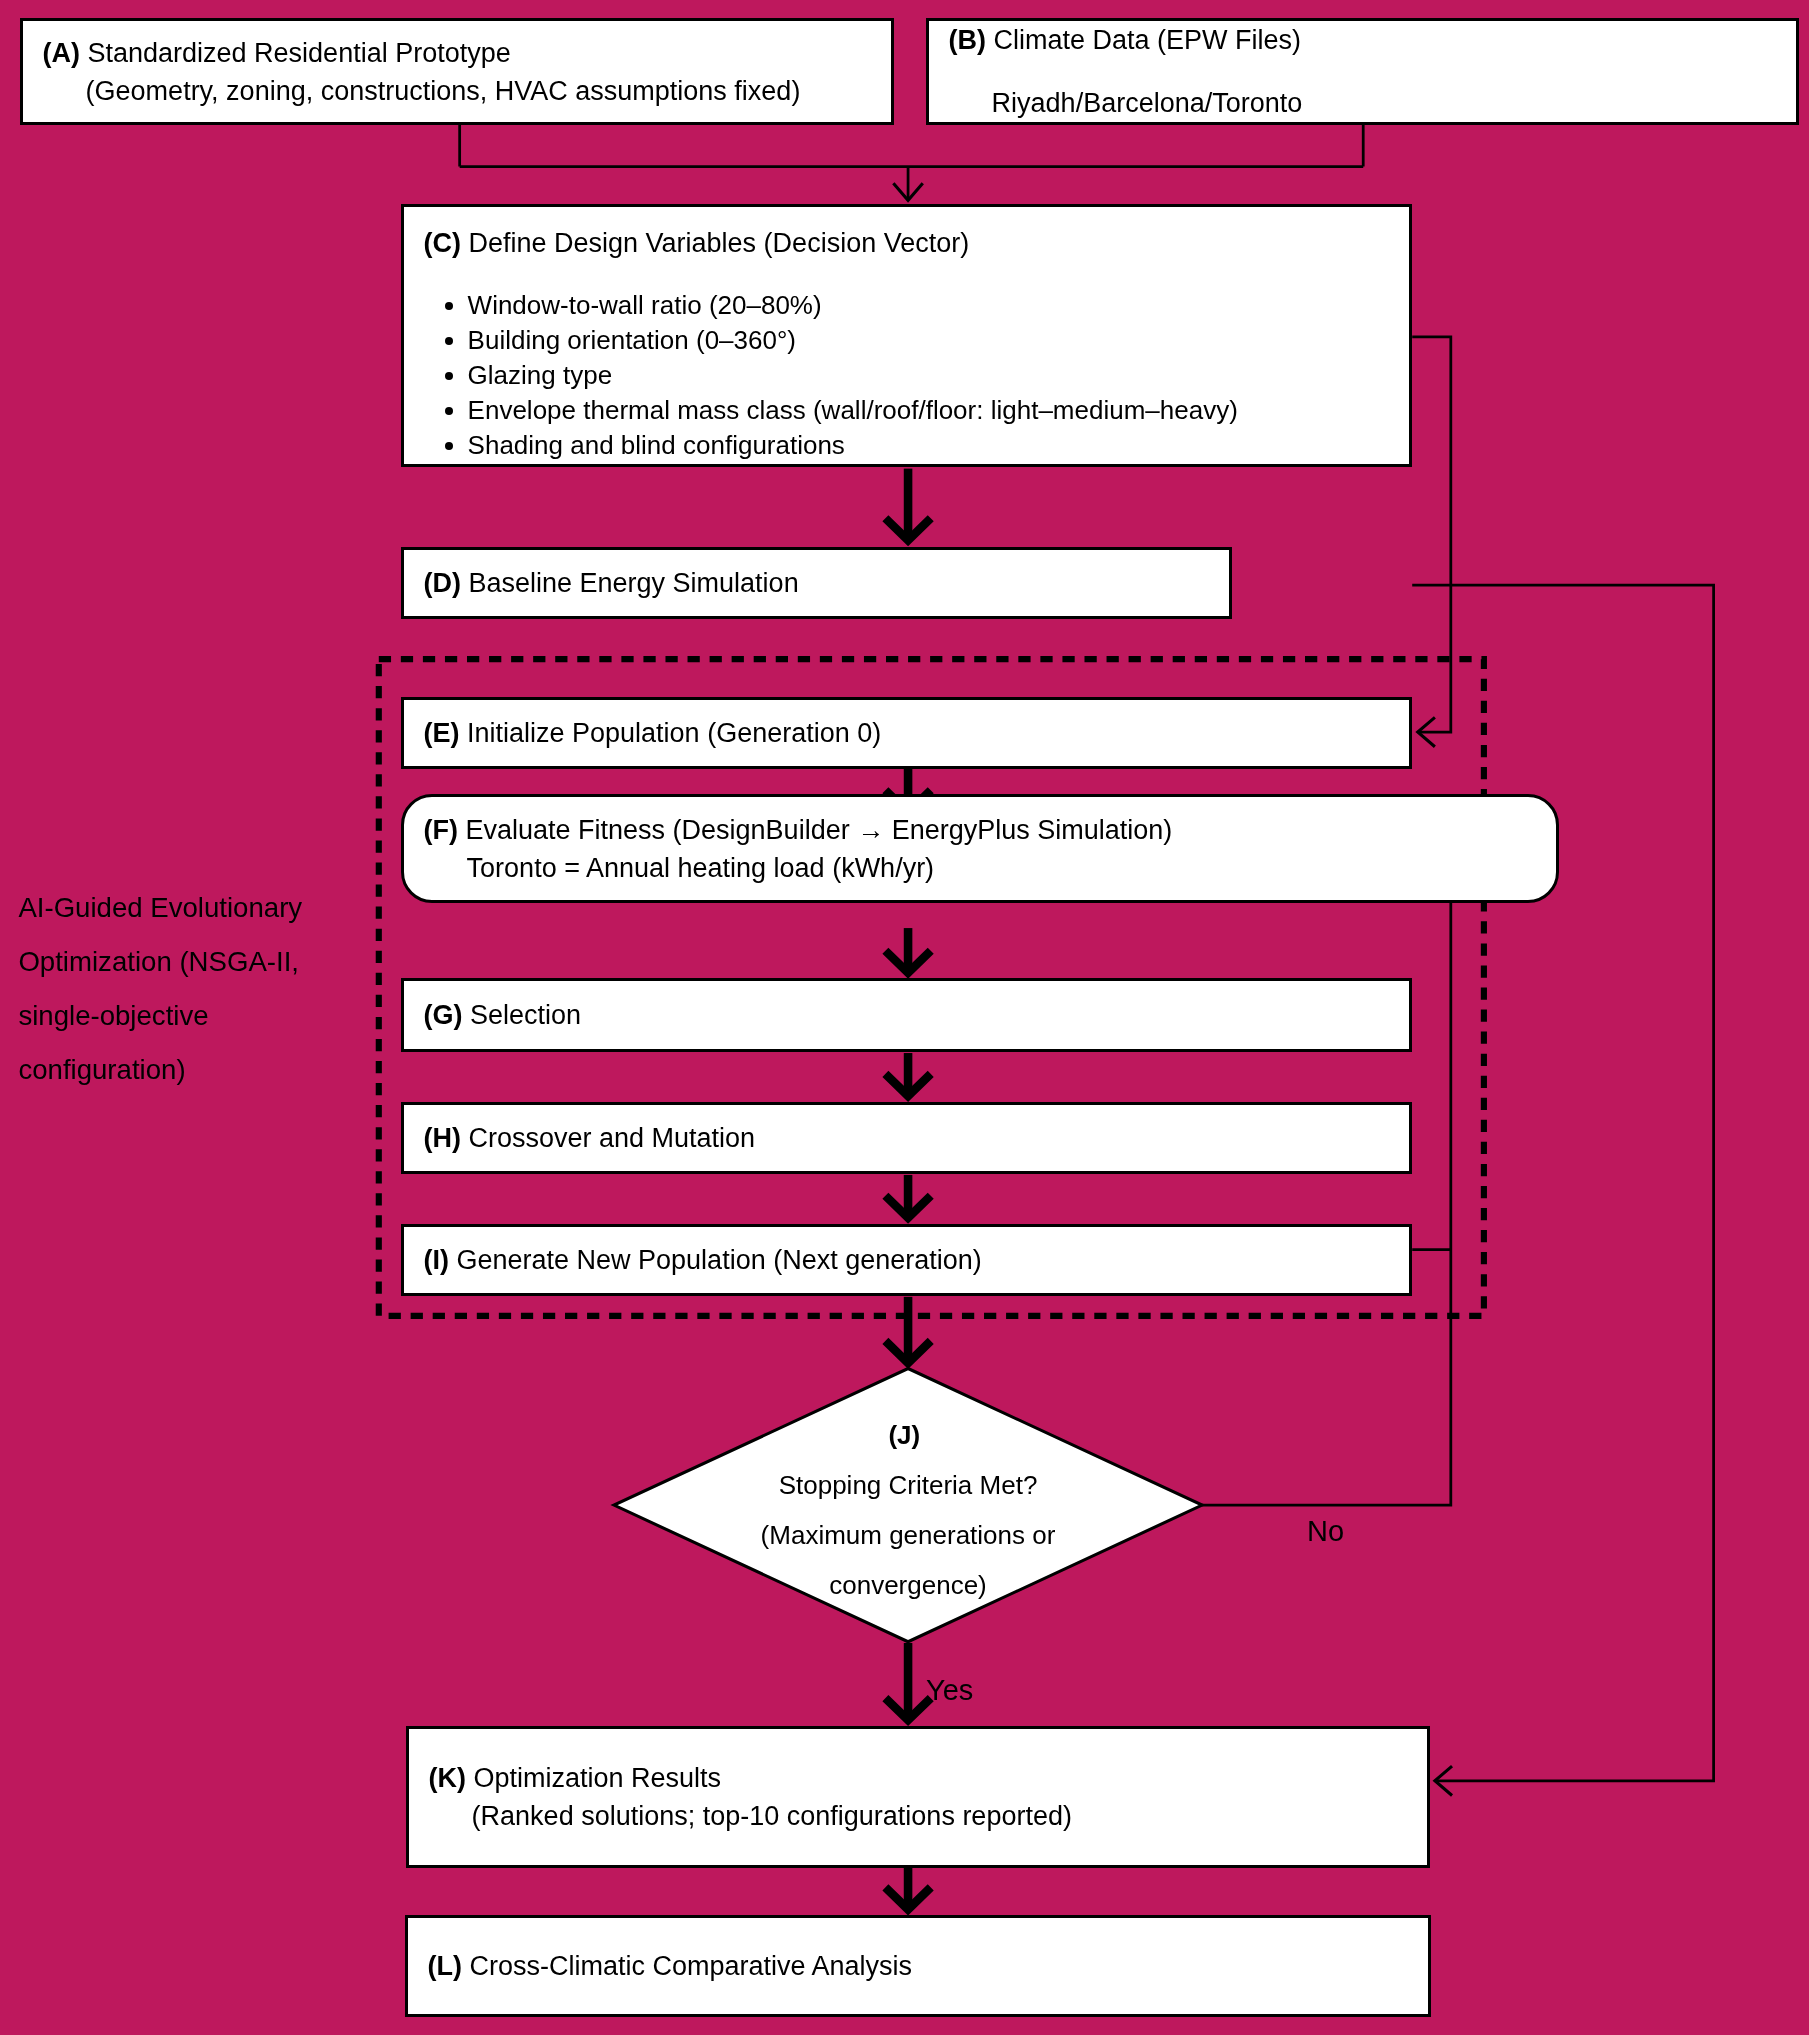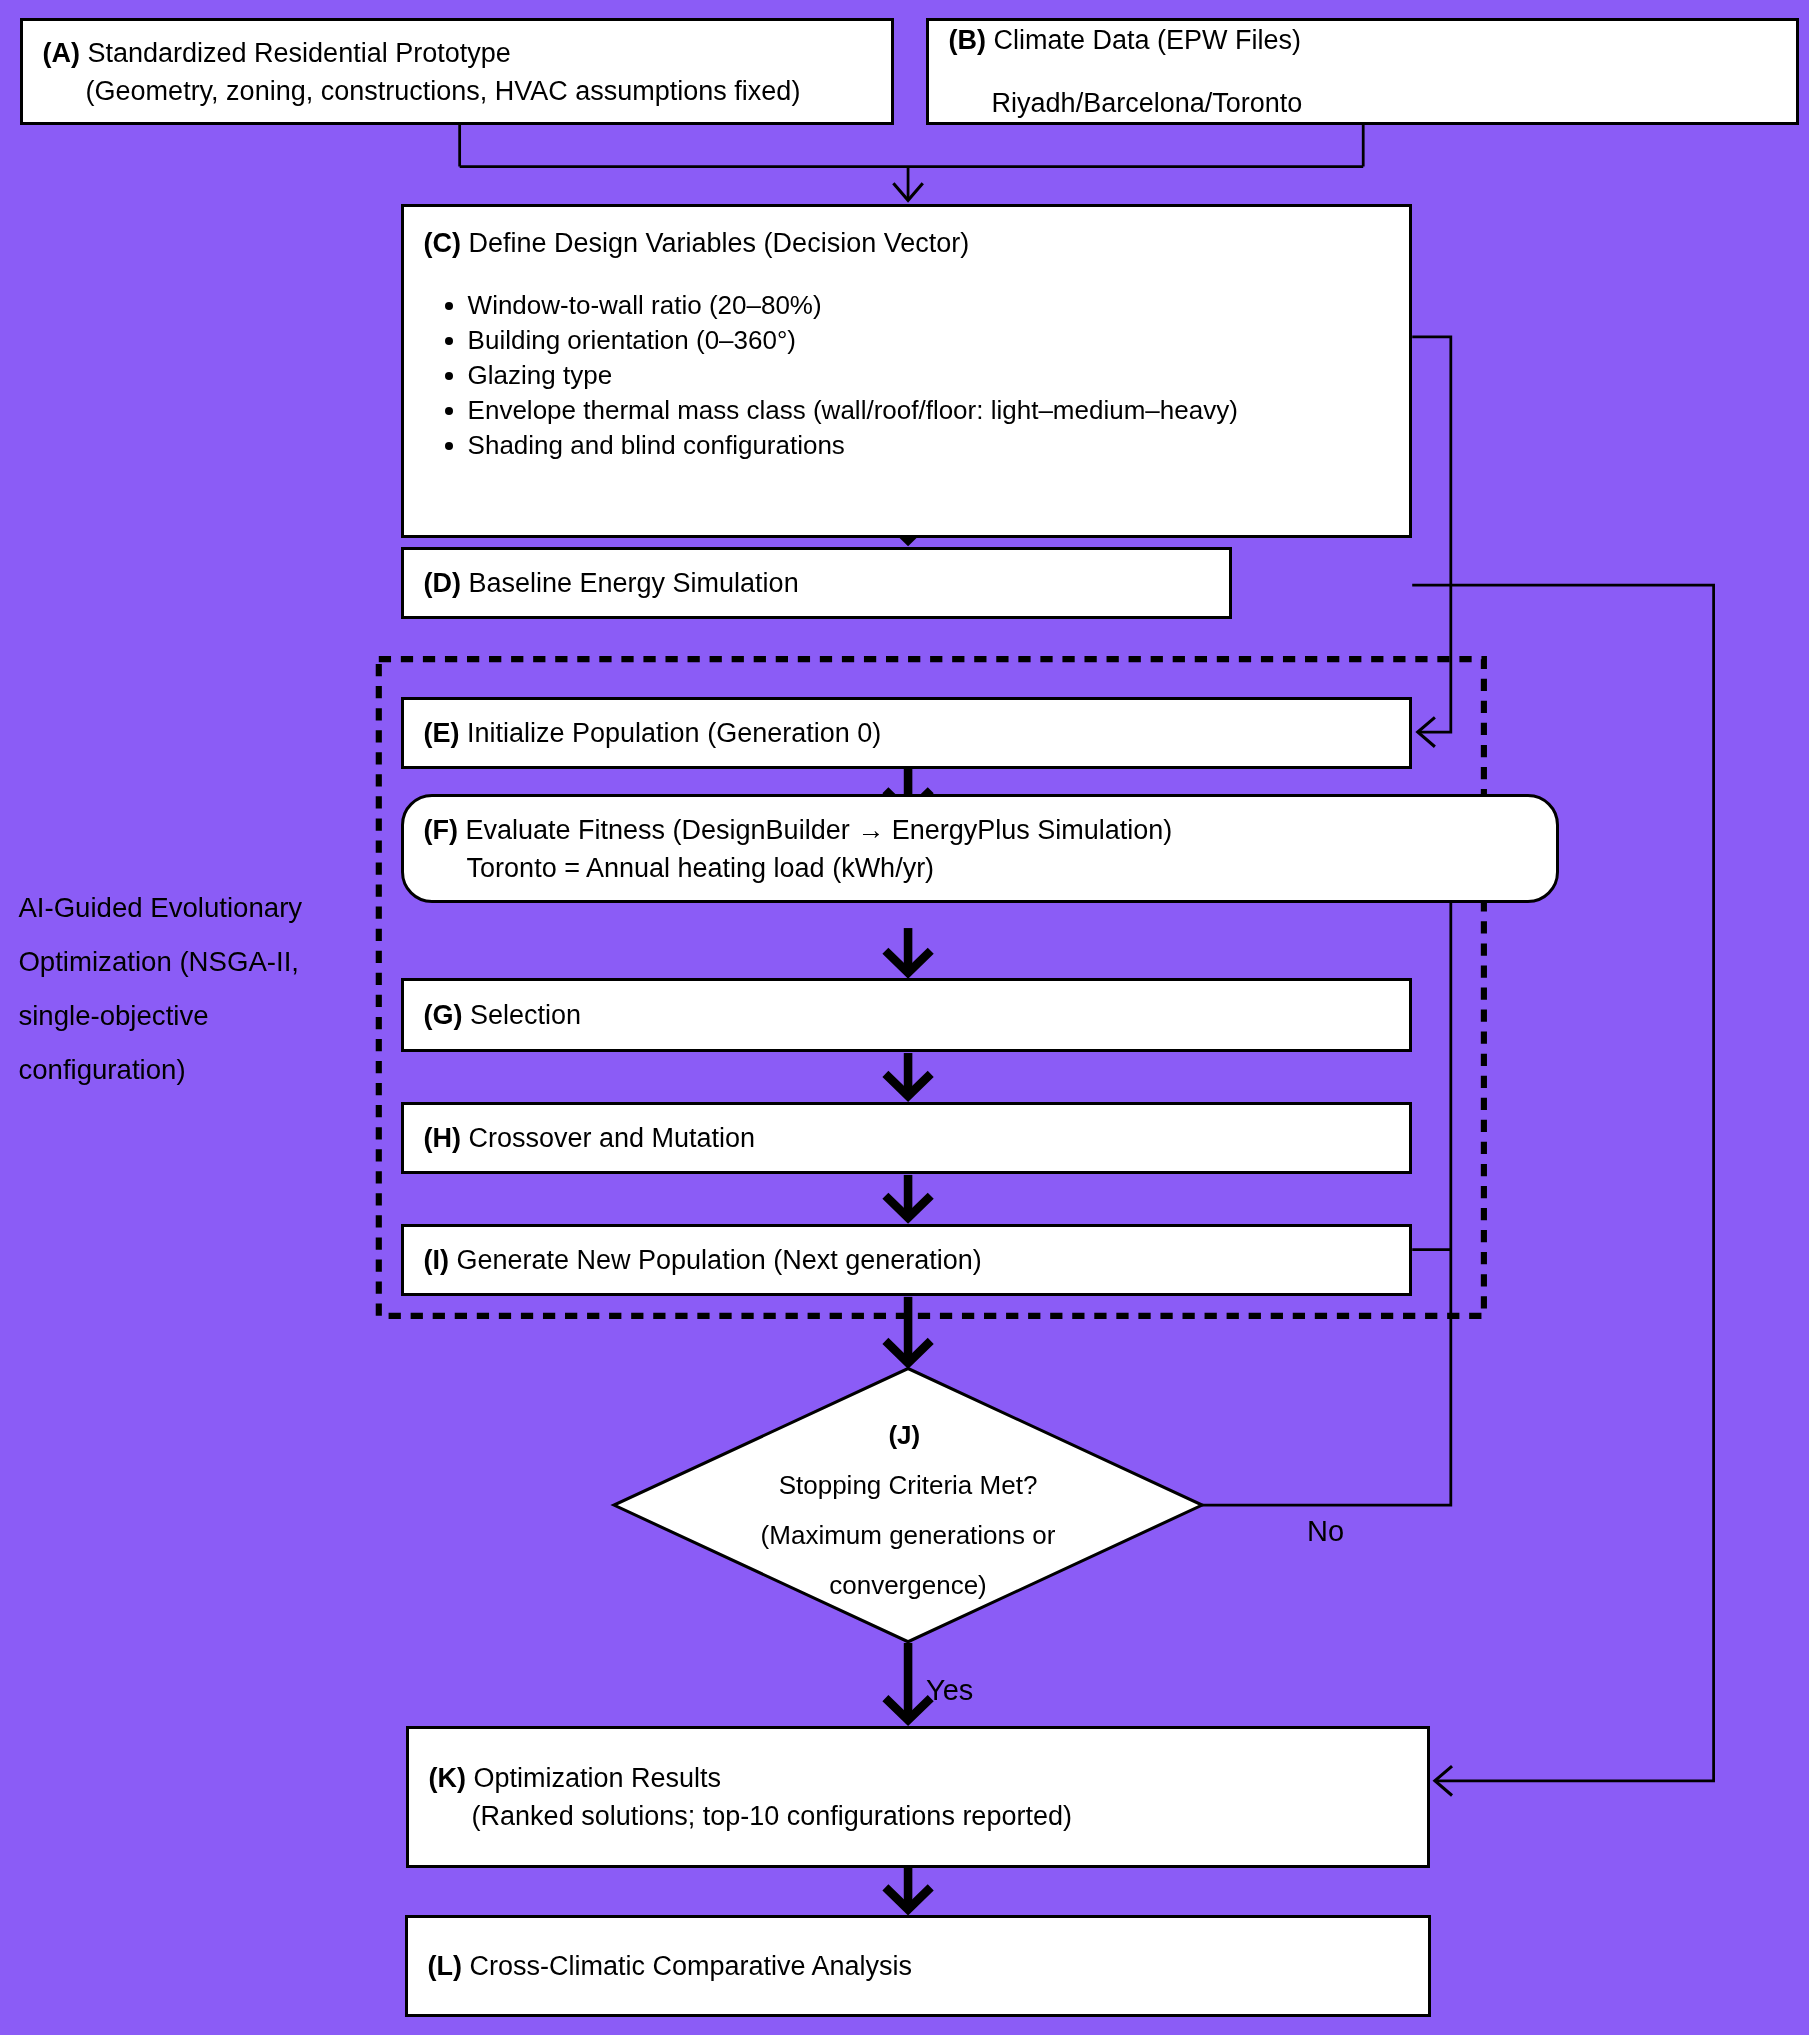--- a/index.html
+++ b/index.html
@@ -1,17 +1,17 @@
 <!DOCTYPE html>
 <html style="font-size:9.8px"><head>
 <meta charset="utf-8">
 <style>
   html,body { margin:0; padding:0; background:#ffffff; }
   #canvas {
-    position:relative; width:1810px; height:2035px; background:#8b5cf6;
+    position:relative; width:1810px; height:2035px; background:#be185d;
     font-family:"Liberation Sans", sans-serif; color:#000;
   }
   #wires { position:absolute; left:0; top:0; z-index:1; }
   .box {
     position:absolute; z-index:2; background:#ffffff;
     border:3.1px solid #000; box-sizing:border-box;
     display:flex; flex-direction:column; justify-content:center;
     font-size:27px; line-height:38px; padding-left:19.6px; padding-right:12.3px;
   }
   .tag { font-weight:bold; margin-right:7.4px; }
@@ -72,21 +72,21 @@
   <div class="box" style="left:20px; top:18.4px; width:874px; height:107px;">
     <div><span class="tag">(A)</span><span>Standardized Residential Prototype</span></div>
     <div class="indent">(Geometry, zoning, constructions, HVAC assumptions fixed)</div>
   </div>
 
   <div class="box" style="left:926px; top:18.4px; width:873px; height:107px;justify-content:space-between;">
     <div><span class="tag">(B)</span><span>Climate Data (EPW Files)</span></div>
     <div class="indent">Riyadh/Barcelona/Toronto</div>
   </div>
 
-  <div class="box box-c" style="left:401px; top:204px; width:1011px; height:334px;">
+  <div class="box box-c" style="left:401px; top:204px; width:1011px; height:263px;">
     <div><span class="tag">(C)</span><span>Define Design Variables (Decision Vector)</span></div>
     <ul>
       <li>Window-to-wall ratio (20–80%)</li>
       <li>Building orientation (0–360°)</li>
       <li>Glazing type</li>
       <li>Envelope thermal mass class (wall/roof/floor: light–medium–heavy)</li>
       <li>Shading and blind configurations</li>
     </ul>
   </div>
 

